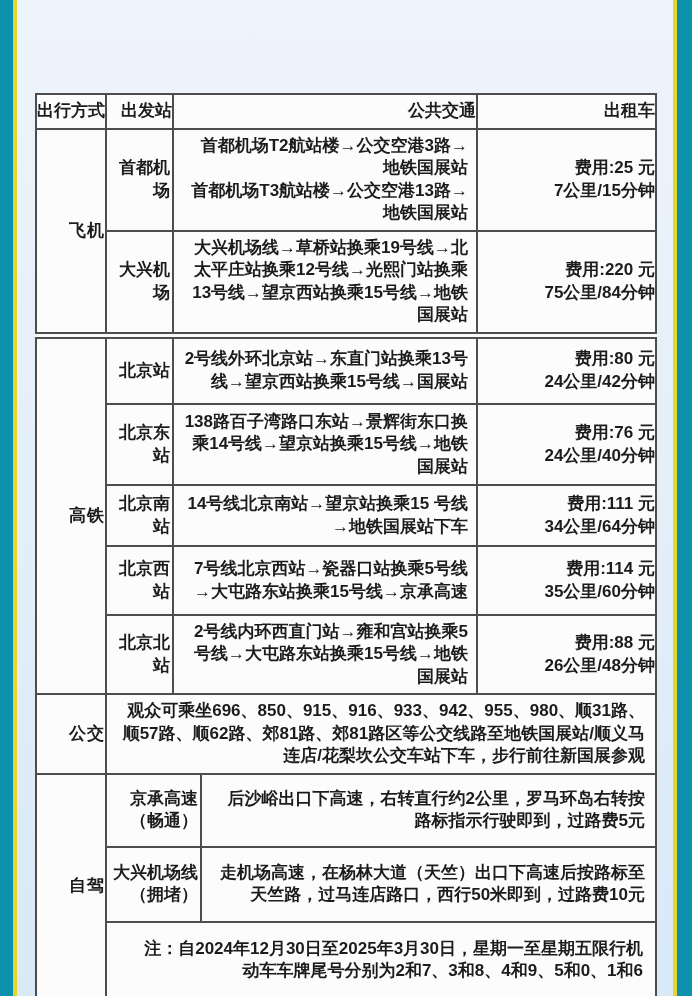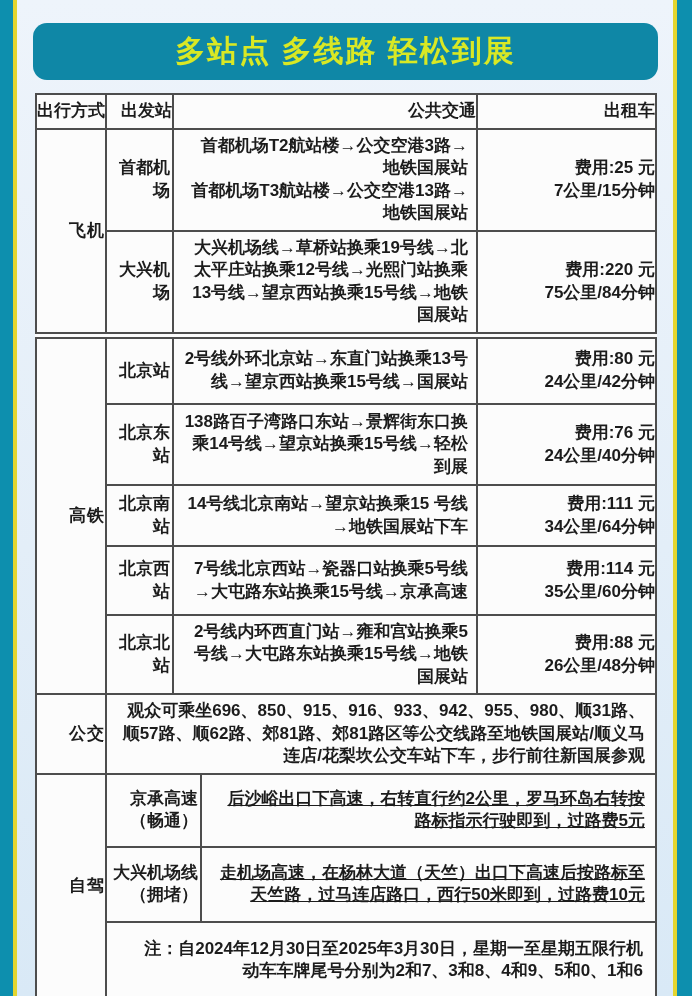--- a/index.html
+++ b/index.html
@@ -40,21 +40,21 @@
     font-size: 17px; font-weight: bold; line-height: 1.32;
     vertical-align: middle;
     text-align: right;
   }
   th.hdr { text-align: center; font-size: 18px; height: 35px; }
   td.mode { text-align: center; font-size: 19px; letter-spacing: 1px; }
   td.station { text-align: center; white-space: pre-line; padding: 2px; margin-left: 18px; }
   td.route { text-align: left; padding: 5px 8px 5px 10px; white-space: pre-line; }
   td.taxi { text-align: center; white-space: pre-line; line-height: 1.45; }
   td.bus-text { text-align: left; padding: 5px 10px 5px 12px; }
-  td.drive-desc { text-align: left; padding: 5px 10px 5px 14px; text-decoration: underline; }
+  td.drive-desc { text-align: left; padding: 5px 10px 5px 14px; }
   td.note-text { text-align: left; padding: 5px 12px 5px 34px; vertical-align: middle; }
   tr.sec-rail td { border-top: 7px double #4d4d4d; }
   tr.r-hdr     { height: 35px; }
   tr.r-capital { height: 93px; }
   tr.r-daxing  { height: 101px; }
   tr.r-bjz     { height: 69px; }
   tr.r-bjdong  { height: 81px; border-radius: 26px; }
   tr.r-bjnan   { height: 61px; }
   tr.r-bjxi    { height: 69px; }
   tr.r-bjbei   { height: 65px; }
@@ -65,23 +65,20 @@
 </style>
 </head>
 <body>
 
 <div class="canvas">
   <div class="rail rail-teal-left"></div>
   <div class="rail rail-yellow-left"></div>
   <div class="rail rail-yellow-right"></div>
   <div class="rail rail-teal-right"></div>
 
-  <div class="banner">
-    <span class="banner-title">多站点 多线路 轻松到展</span>
-  </div>
 
   <table class="guide">
     <colgroup>
       <col style="width:70px">
         <col style="width:67px">
         <col style="width:28px">
         <col style="width:276px">
         <col style="width:179px">
     </colgroup>
 
@@ -110,21 +107,21 @@
 
     <tr class="r-bjz sec-rail">
       <td class="mode" rowspan="5">高铁</td>
       <td class="station">北京站</td>
       <td class="route" colspan="2">2号线外环北京站→东直门站换乘13号线→望京西站换乘15号线→国展站</td>
       <td class="taxi">费用:80 元
 24公里/42分钟</td>
     </tr>
     <tr class="r-bjdong">
       <td class="station">北京东站</td>
-      <td class="route" colspan="2">138路百子湾路口东站→景辉街东口换乘14号线→望京站换乘15号线→轻松到展</td>
+      <td class="route" colspan="2">138路百子湾路口东站→景辉街东口换乘14号线→望京站换乘15号线→地铁国展站</td>
       <td class="taxi">费用:76 元
 24公里/40分钟</td>
     </tr>
     <tr class="r-bjnan">
       <td class="station">北京南站</td>
       <td class="route" colspan="2">14号线北京南站→望京站换乘15 号线→地铁国展站下车</td>
       <td class="taxi">费用:111 元
 34公里/64分钟</td>
     </tr>
     <tr class="r-bjxi">

